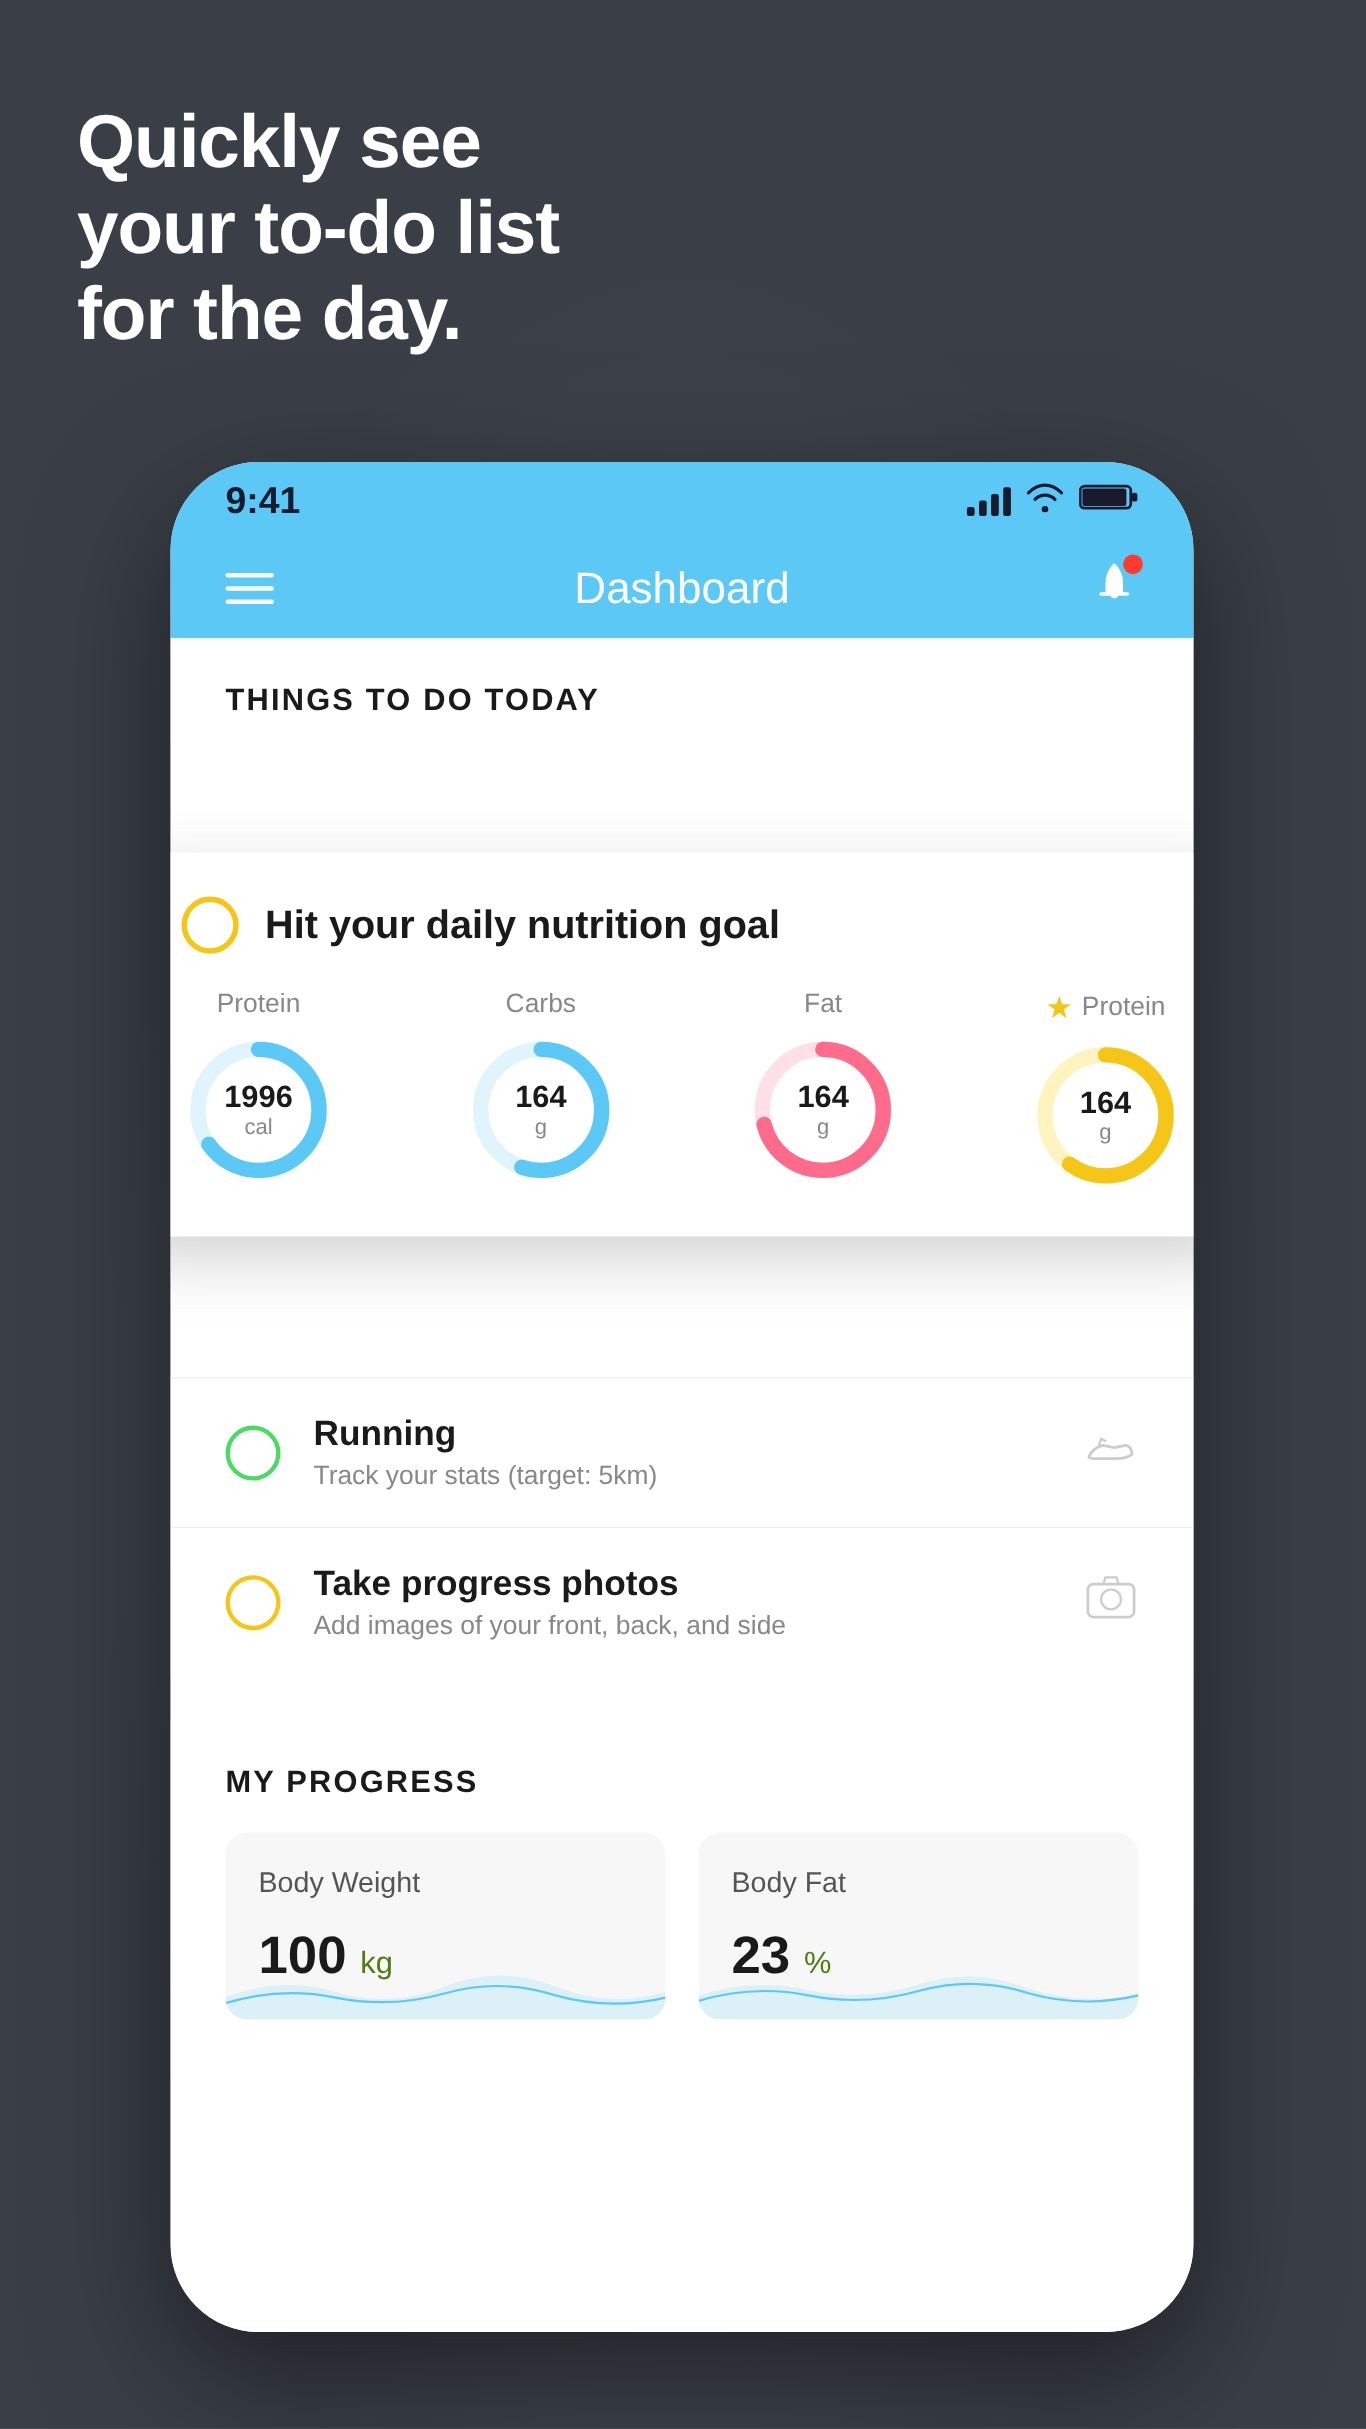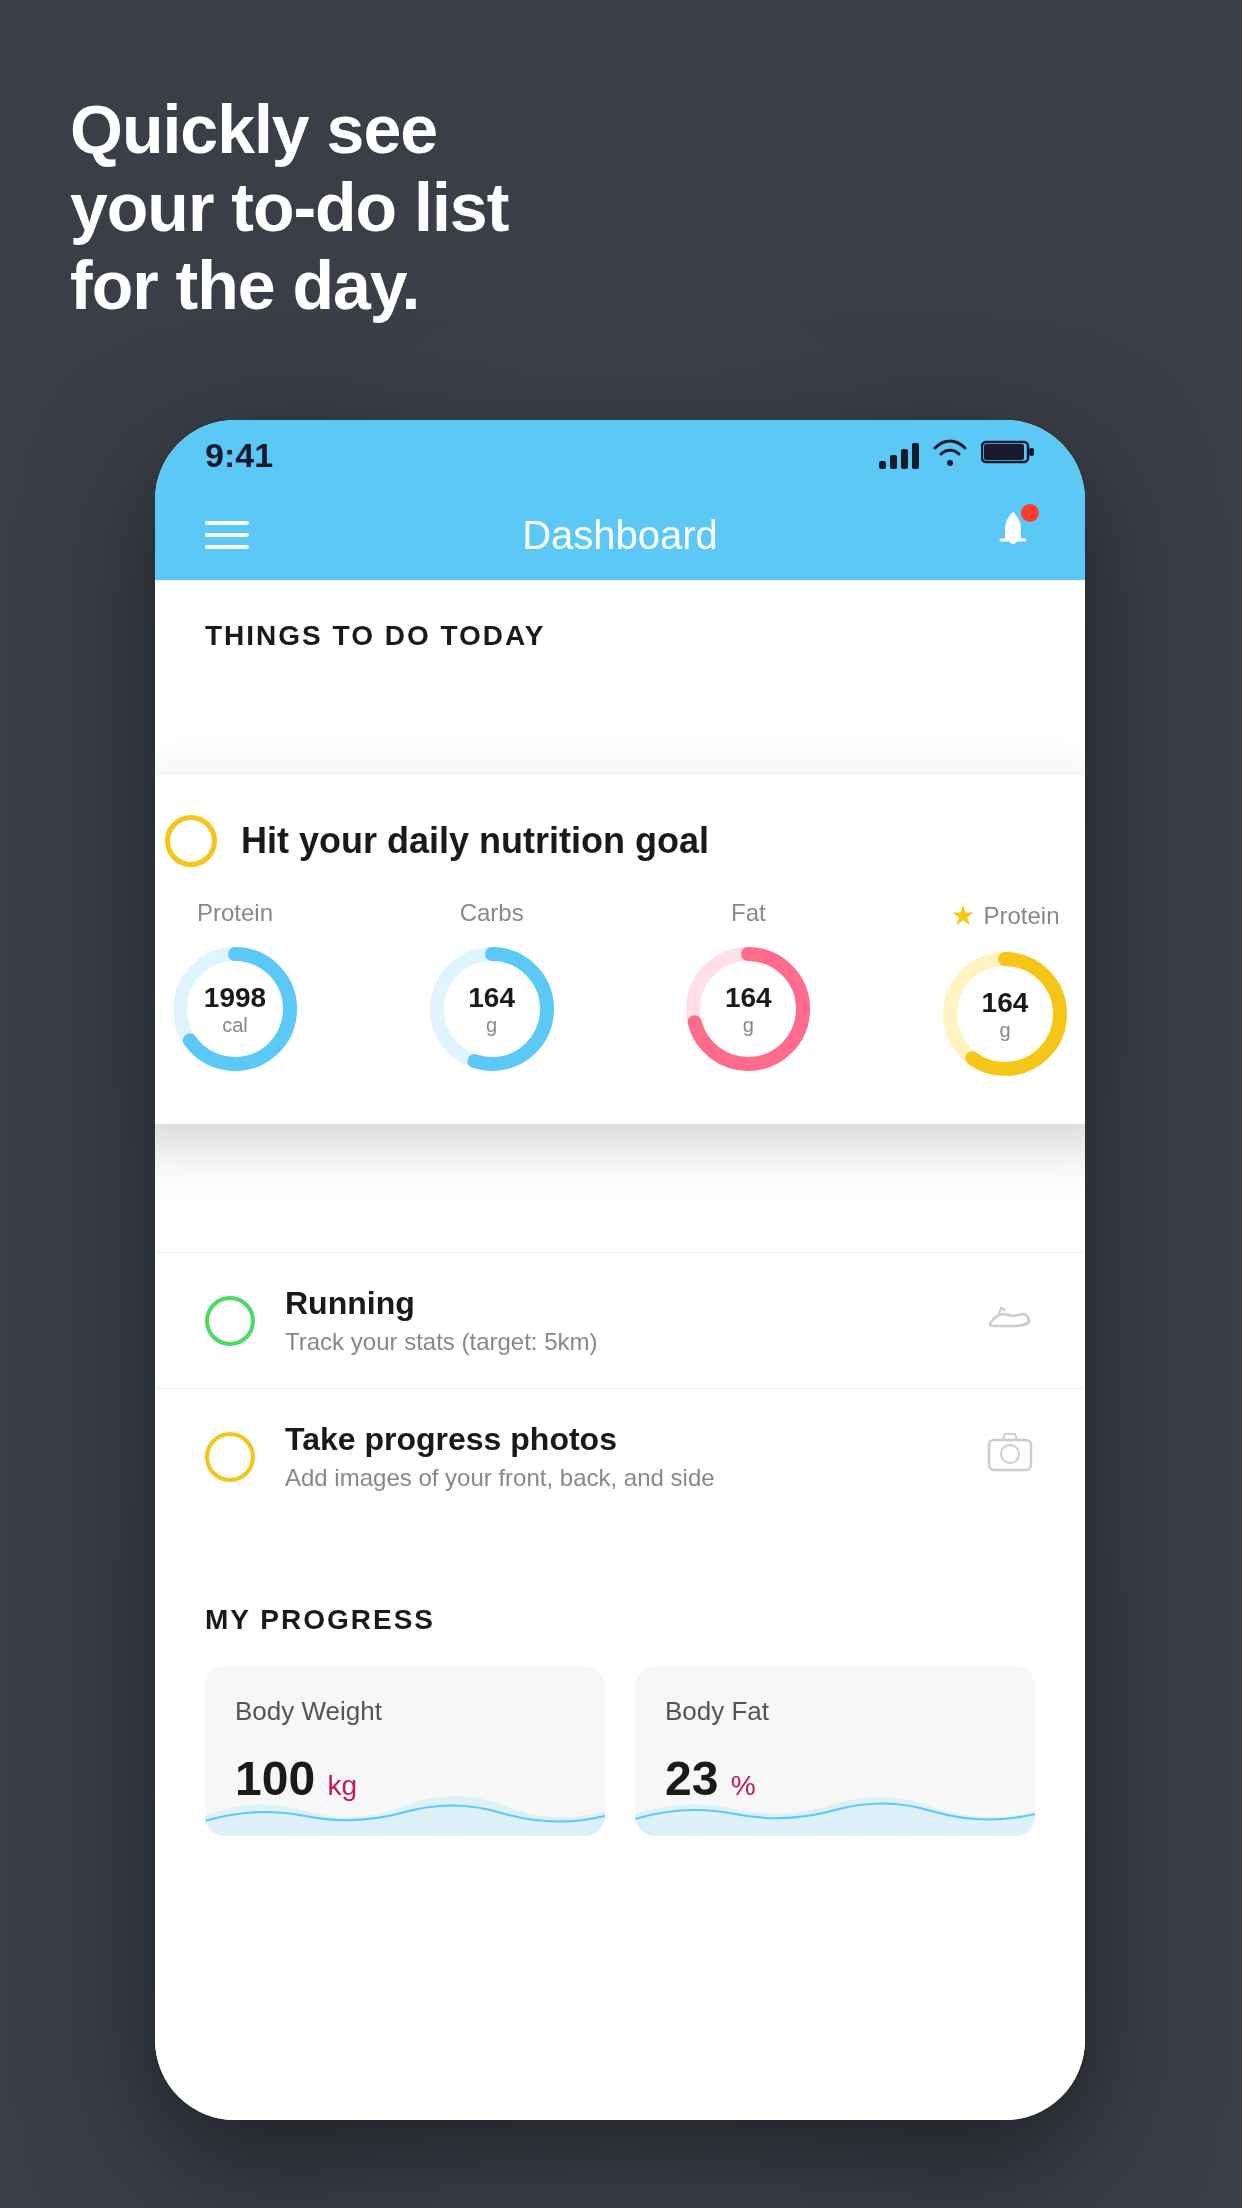--- a/index.html
+++ b/index.html
@@ -283,21 +283,21 @@
       color: #555;
       margin-bottom: 24px;
     }
     .progress-value {
       font-size: 48px;
       font-weight: 700;
       color: #1a1a1a;
     }
     .progress-unit {
       font-size: 28px;
-      color: #be185d;
+      color: #4d7c0f;
       margin-left: 8px;
     }
     .progress-wave {
       position: absolute;
       bottom: 0;
       left: 0;
       right: 0;
       height: 60px;
     }
 
@@ -378,21 +378,21 @@
       <div class="nutrition-row">
 
         <div class="nutrition-item">
           <span class="nutrition-label">Protein</span>
           <div class="donut-circle">
             <svg viewBox="0 0 140 140">
               <circle cx="70" cy="70" r="55" fill="none" stroke="#e0f4fd" stroke-width="14"></circle>
               <circle cx="70" cy="70" r="55" fill="none" stroke="#5bc8f5" stroke-width="14" stroke-dasharray="345.4" stroke-dashoffset="120" stroke-linecap="round"></circle>
             </svg>
             <div class="donut-text">
-              <span class="donut-value">1998</span>
+              <span class="donut-value">1996</span>
               <span class="donut-unit">cal</span>
             </div>
           </div>
         </div>
 
         <div class="nutrition-item">
           <span class="nutrition-label">Carbs</span>
           <div class="donut-circle">
             <svg viewBox="0 0 140 140">
               <circle cx="70" cy="70" r="55" fill="none" stroke="#e0f4fd" stroke-width="14"></circle>

